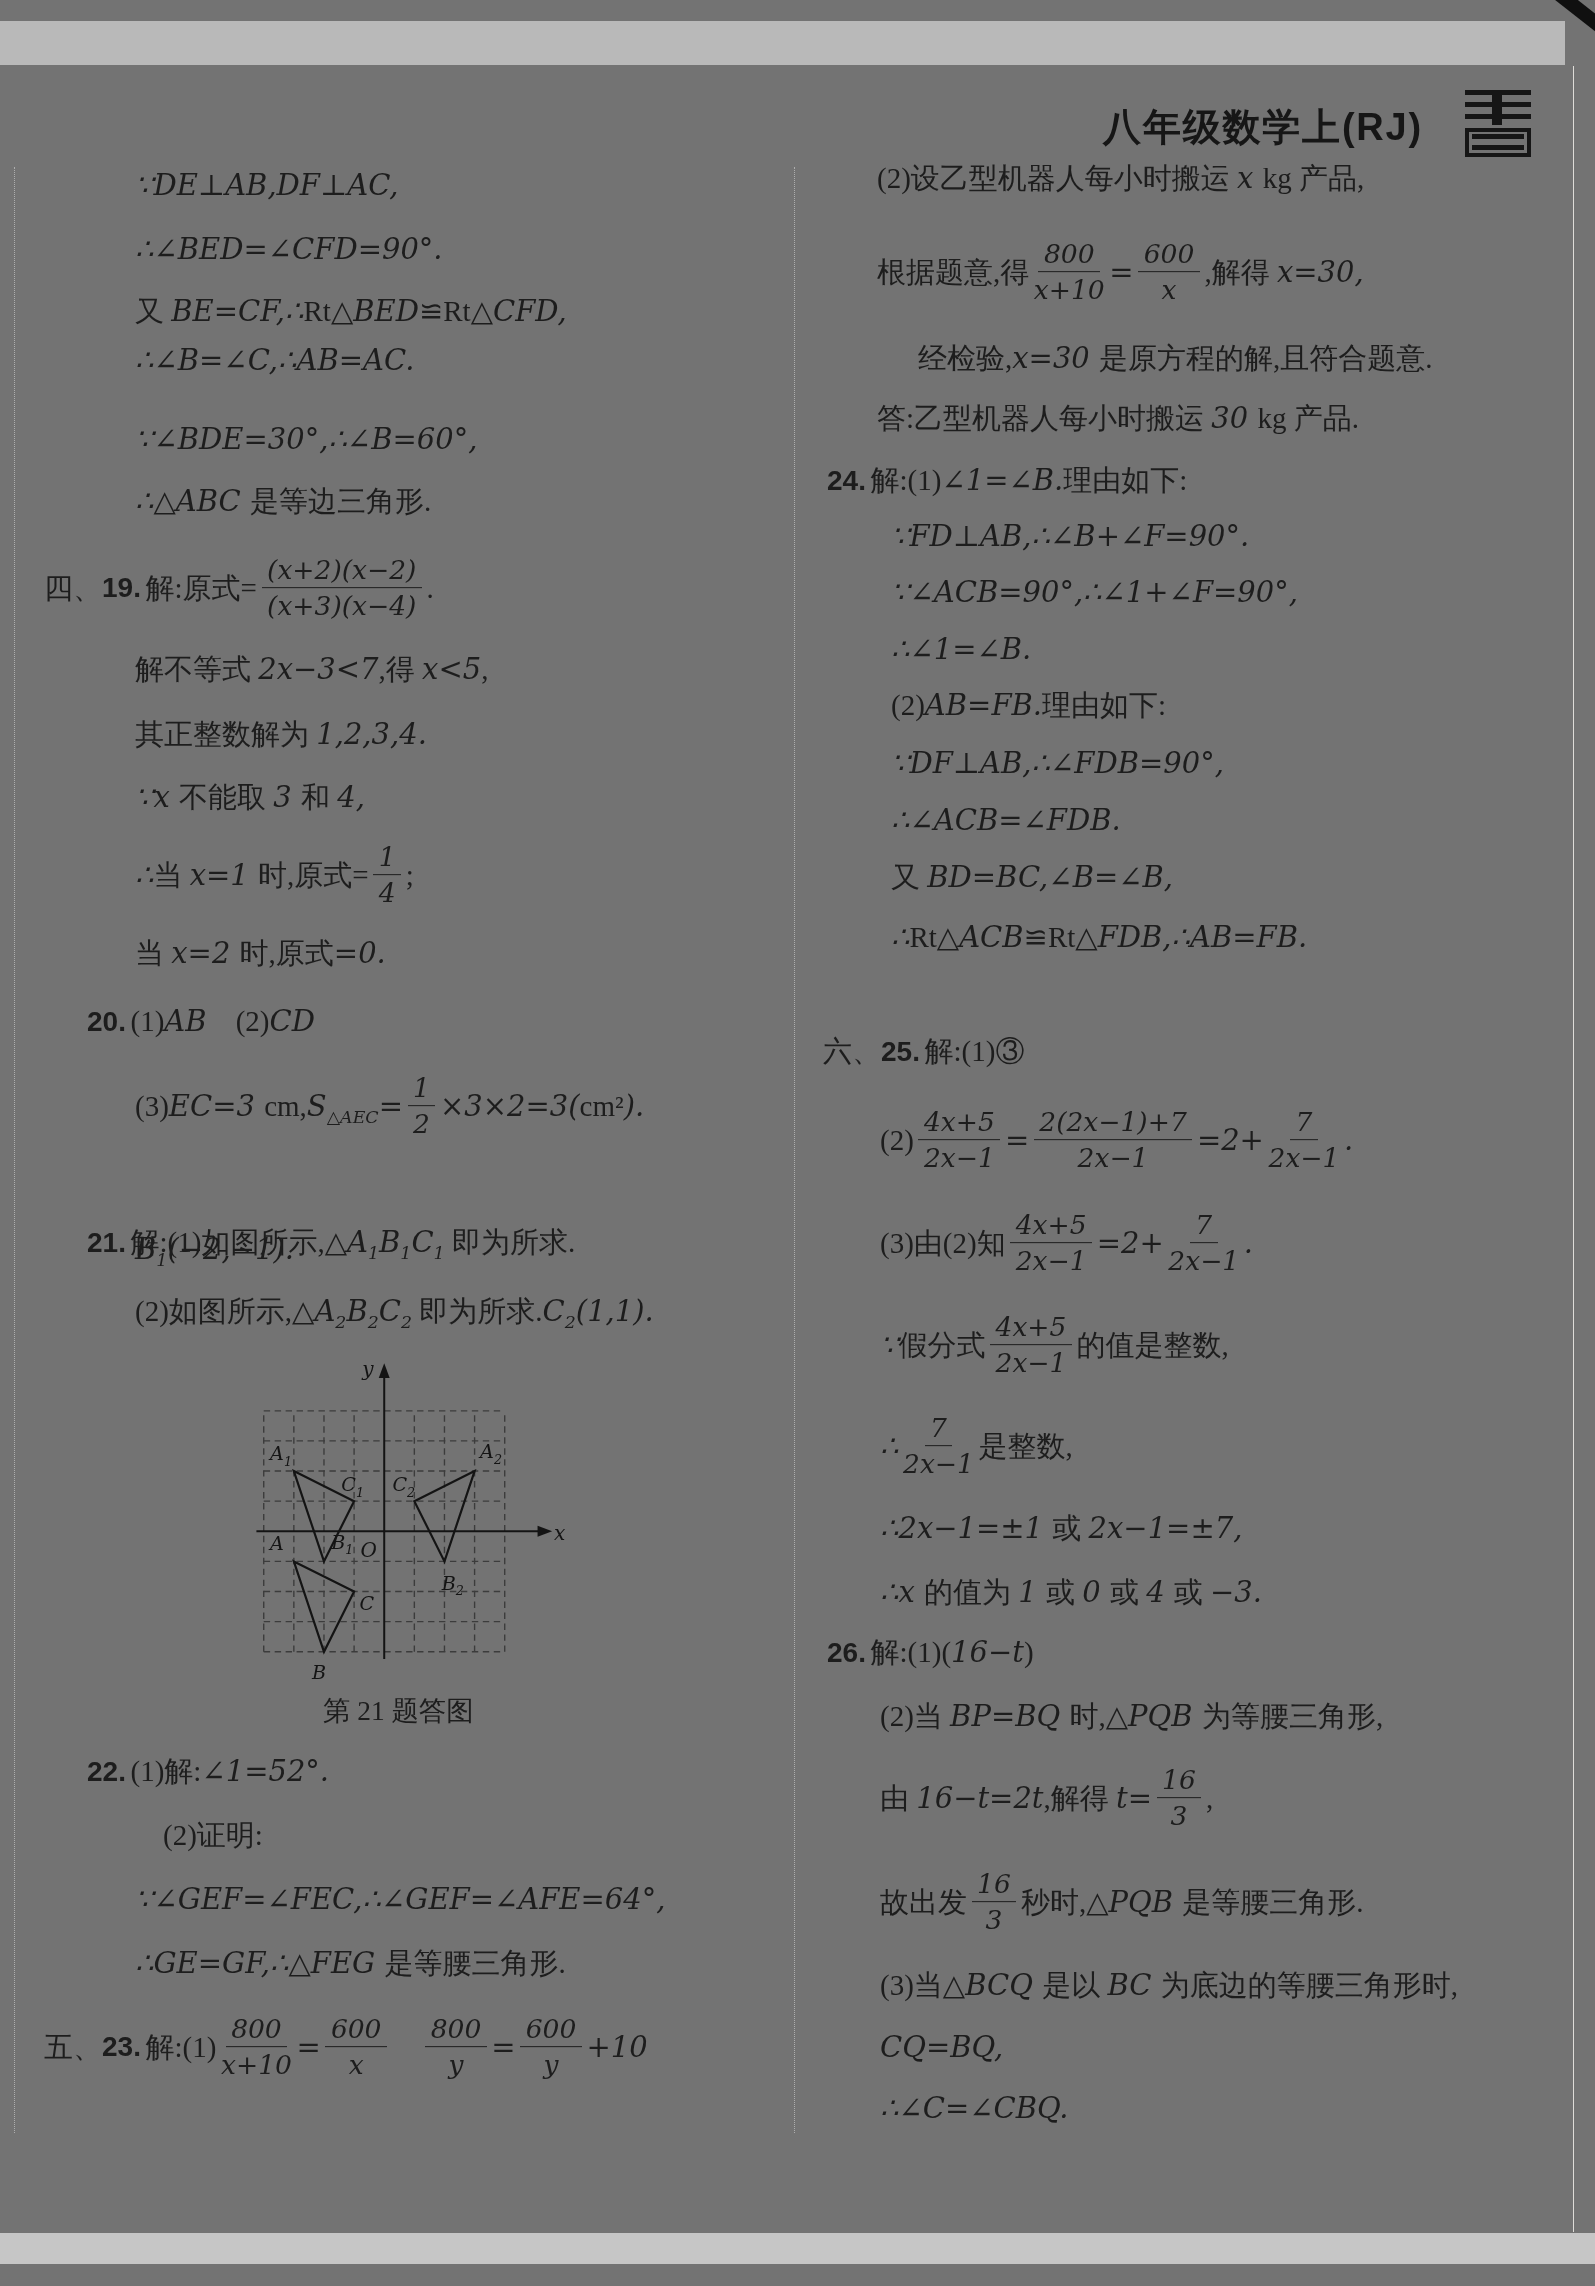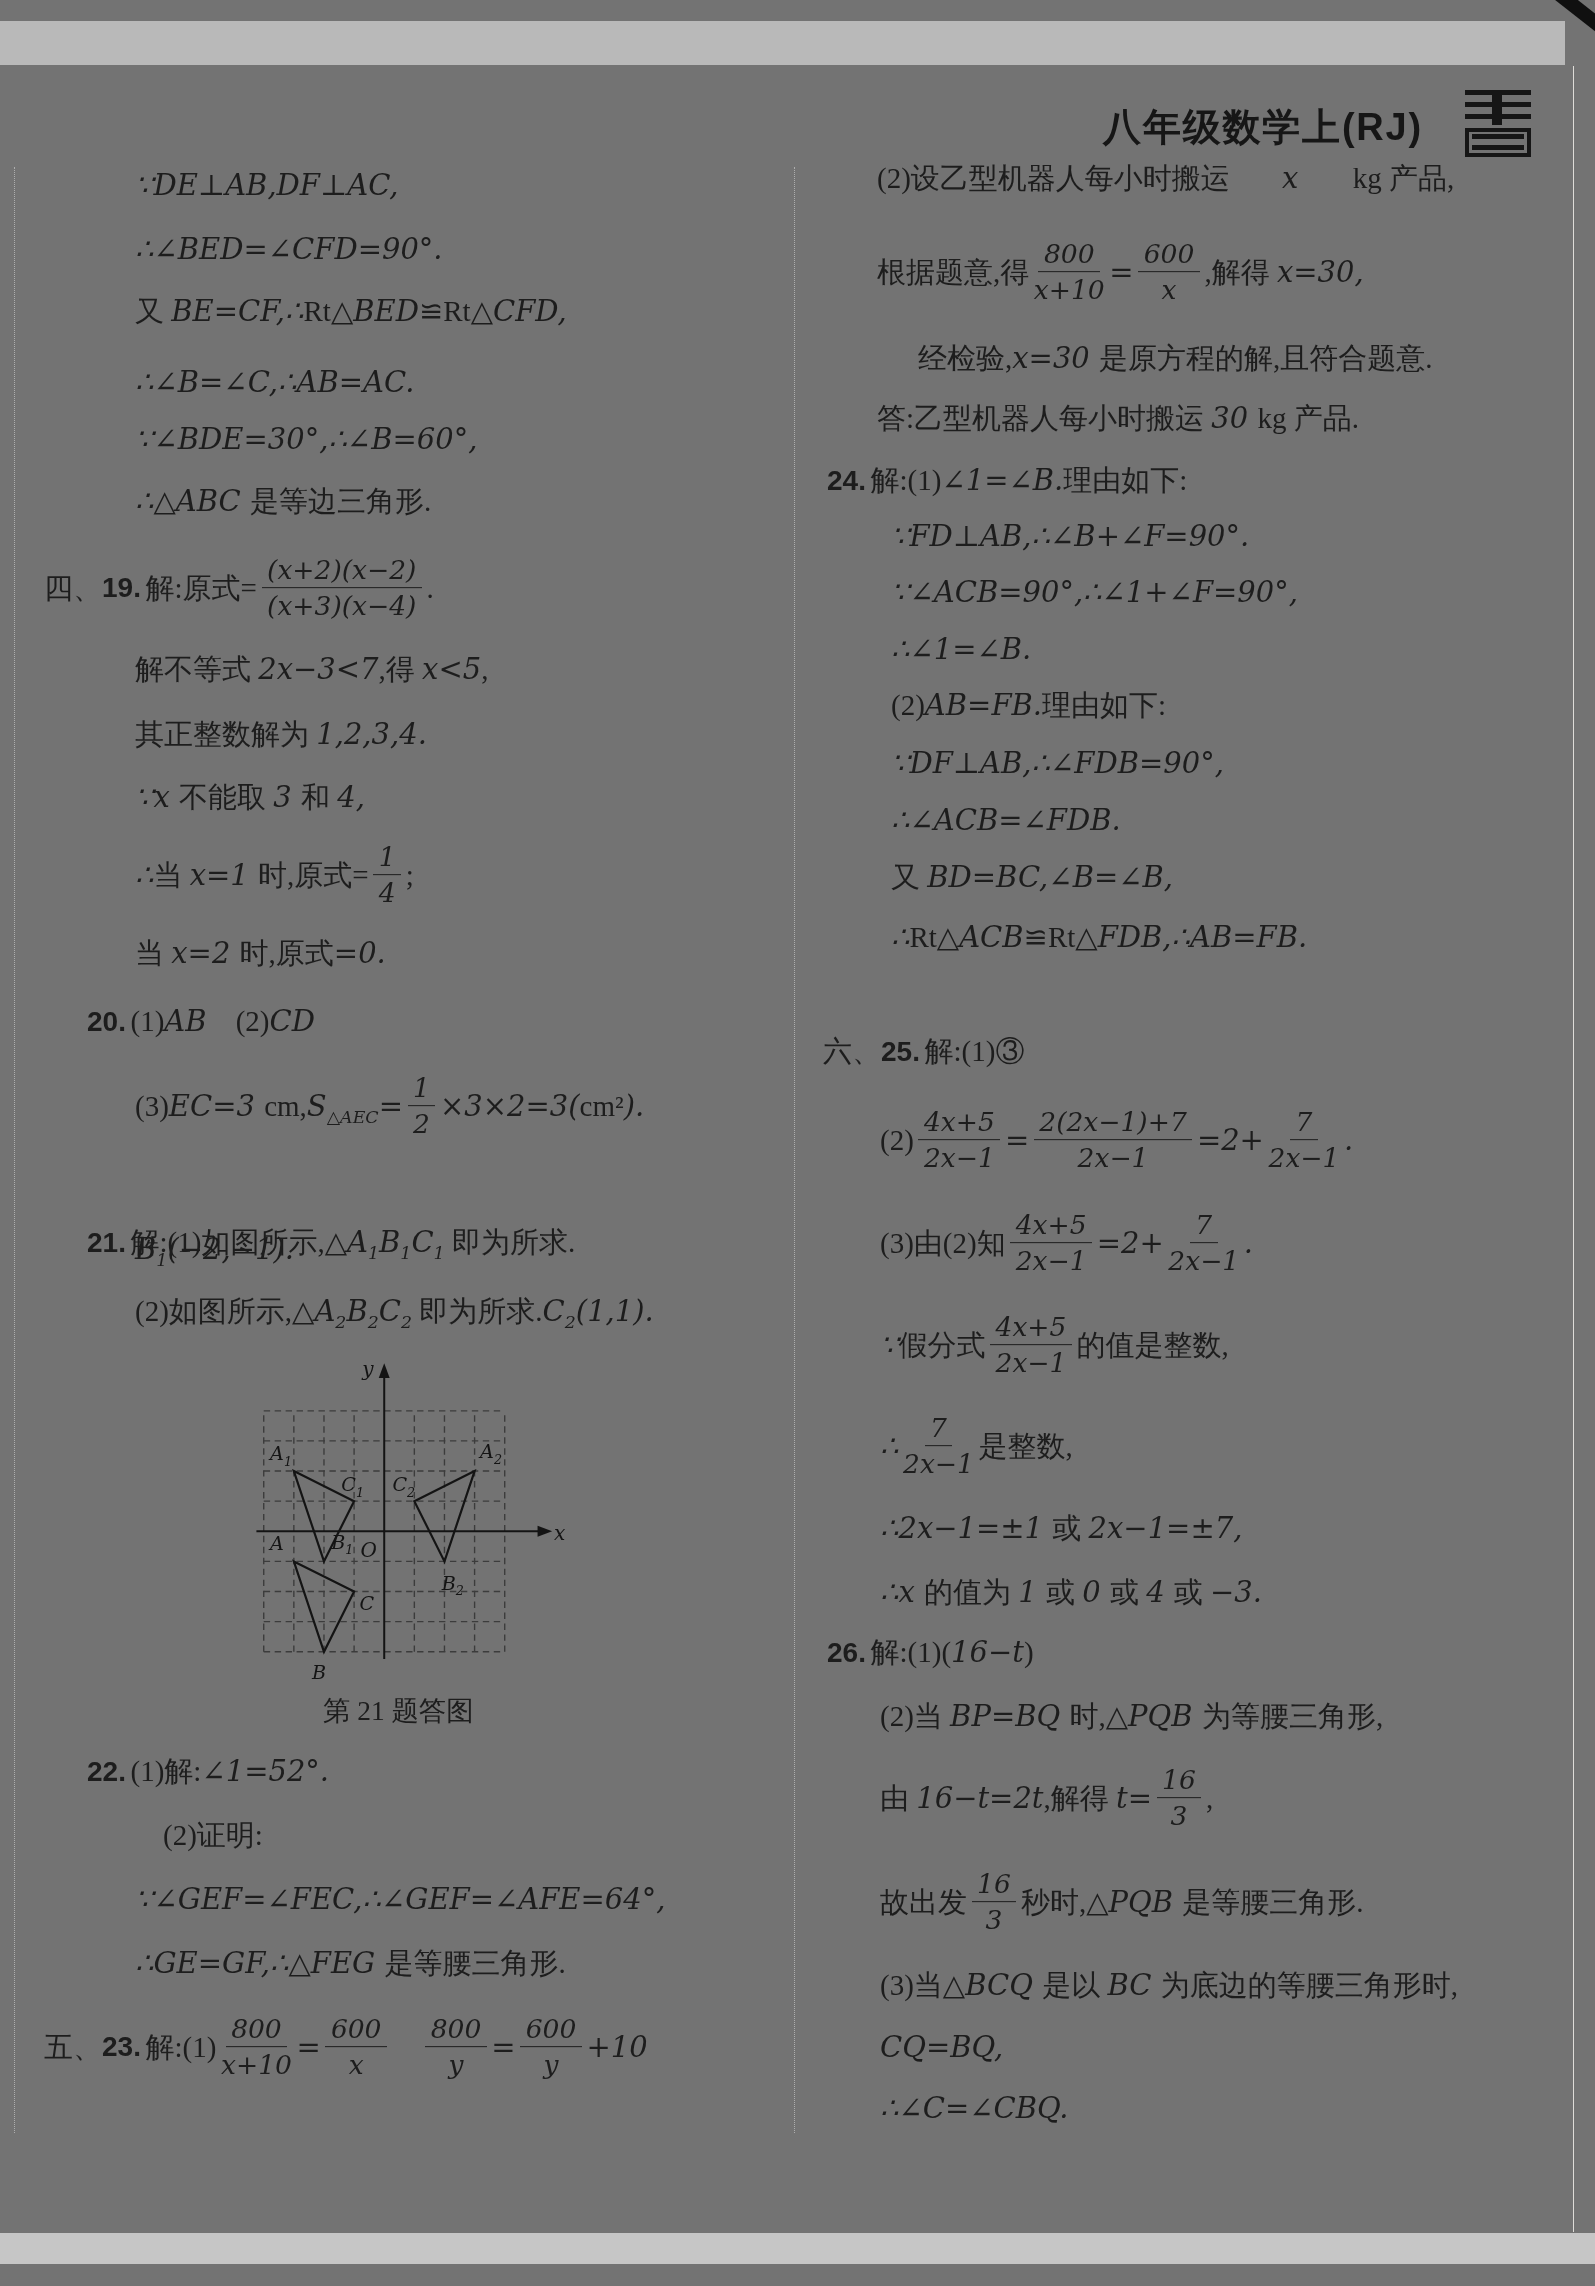--- a/index.html
+++ b/index.html
@@ -60,42 +60,42 @@
     <div class="logo-top"></div>
     <div class="logo-bottom"></div>
   </div>
   <div class="divider divider-left"></div>
   <div class="divider divider-center"></div>
 
   <div id="col-left">
       <div class="line" style="left: 135px; top: 185px;"><span class="m">∵DE⊥AB,DF⊥AC,</span></div>
       <div class="line" style="left: 135px; top: 249px;"><span class="m">∴∠BED=∠CFD=90°.</span></div>
       <div class="line" style="left: 135px; top: 311px;"><span class="t">又 </span><span class="m">BE=CF,∴</span><span class="t">Rt</span><span class="m">△BED</span><span class="t">≌</span><span class="t">Rt</span><span class="m">△CFD,</span></div>
-      <div class="line" style="left: 135px; top: 382px;"><span class="m">∴∠B=∠C,∴AB=AC.</span></div>
+      <div class="line" style="left: 135px; top: 360px;"><span class="m">∴∠B=∠C,∴AB=AC.</span></div>
       <div class="line" style="left: 135px; top: 439px;"><span class="m">∵∠BDE=30°,∴∠B=60°,</span></div>
       <div class="line" style="left: 135px; top: 501px;"><span class="m">∴△ABC </span><span class="t">是等边三角形.</span></div>
       <div class="line" style="left: 44px; top: 588px;"><span class="t">四、</span><span class="b">19.</span><span class="t">解:原式=</span><span class="frac"><span class="num">(x+2)(x−2)</span><span class="den">(x+3)(x−4)</span></span><span class="t">.</span></div>
       <div class="line" style="left: 135px; top: 669px;"><span class="t">解不等式 </span><span class="m">2x−3&lt;7</span><span class="t">,得 </span><span class="m">x&lt;5</span><span class="t">,</span></div>
       <div class="line" style="left: 135px; top: 734px;"><span class="t">其正整数解为 </span><span class="m">1,2,3,4.</span></div>
       <div class="line" style="left: 135px; top: 797px;"><span class="m">∵x </span><span class="t">不能取 </span><span class="m">3 </span><span class="t">和 </span><span class="m">4,</span></div>
       <div class="line" style="left: 135px; top: 875px;"><span class="m">∴</span><span class="t">当 </span><span class="m">x=1 </span><span class="t">时,原式=</span><span class="frac"><span class="num">1</span><span class="den">4</span></span><span class="t">;</span></div>
       <div class="line" style="left: 135px; top: 953px;"><span class="t">当 </span><span class="m">x=2 </span><span class="t">时,原式</span><span class="m">=0.</span></div>
       <div class="line" style="left: 87px; top: 1021px;"><span class="b">20.</span><span class="t">(1)</span><span class="m">AB</span><span class="t">　(2)</span><span class="m">CD</span></div>
       <div class="line" style="left: 135px; top: 1106px;"><span class="t">(3)</span><span class="m">EC=3 </span><span class="t">cm,</span><span class="m">S<sub>△AEC</sub></span><span class="m">=</span><span class="frac"><span class="num">1</span><span class="den">2</span></span><span class="m">×3×2=3(</span><span class="t">cm²</span><span class="m">).</span></div>
       <div class="line" style="left: 87px; top: 1242px;"><span class="b">21.</span><span class="t">解:(1)如图所示,</span><span class="m">△A<sub>1</sub></span><span class="m">B<sub>1</sub></span><span class="m">C<sub>1</sub></span><span class="t"> 即为所求.</span></div>
       <div class="line" style="left: 135px; top: 1249px;"><span class="m">B<sub>1</sub></span><span class="m">(−2,−1).</span></div>
       <div class="line" style="left: 135px; top: 1311px;"><span class="t">(2)如图所示,</span><span class="m">△A<sub>2</sub></span><span class="m">B<sub>2</sub></span><span class="m">C<sub>2</sub></span><span class="t"> 即为所求.</span><span class="m">C<sub>2</sub></span><span class="m">(1,1).</span></div>
       <div class="line" style="left: 87px; top: 1771px;"><span class="b">22.</span><span class="t">(1)解:</span><span class="m">∠1=52°.</span></div>
       <div class="line" style="left: 135px; top: 1835px; margin-left: 28px;"><span class="t">(2)证明:</span></div>
       <div class="line" style="left: 135px; top: 1899px;"><span class="m">∵∠GEF=∠FEC,∴∠GEF=∠AFE=64°,</span></div>
       <div class="line" style="left: 135px; top: 1963px;"><span class="m">∴GE=GF,∴△FEG </span><span class="t">是等腰三角形.</span></div>
       <div class="line" style="left: 44px; top: 2047px;"><span class="t">五、</span><span class="b">23.</span><span class="t">解:(1)</span><span class="frac"><span class="num">800</span><span class="den">x+10</span></span><span class="m">=</span><span class="frac"><span class="num">600</span><span class="den">x</span></span><span class="t">　</span><span class="frac"><span class="num">800</span><span class="den">y</span></span><span class="m">=</span><span class="frac"><span class="num">600</span><span class="den">y</span></span><span class="m">+10</span></div>
     </div>
   <div id="col-right">
-      <div class="line" style="left: 877px; top: 178px; gap: 45px;"><span class="t">(2)设乙型机器人每小时搬运 </span><span class="m">x </span><span class="t">kg 产品,</span></div>
+      <div class="line" style="left: 877px; top: 178px;"><span class="t">(2)设乙型机器人每小时搬运 </span><span class="m">x </span><span class="t">kg 产品,</span></div>
       <div class="line" style="left: 877px; top: 272px;"><span class="t">根据题意,得</span><span class="frac"><span class="num">800</span><span class="den">x+10</span></span><span class="m">=</span><span class="frac"><span class="num">600</span><span class="den">x</span></span><span class="t">,解得 </span><span class="m">x=30,</span></div>
       <div class="line" style="left: 918px; top: 358px;"><span class="t">经检验,</span><span class="m">x=30 </span><span class="t">是原方程的解,且符合题意.</span></div>
       <div class="line" style="left: 877px; top: 418px;"><span class="t">答:乙型机器人每小时搬运 </span><span class="m">30 </span><span class="t">kg 产品.</span></div>
       <div class="line" style="left: 827px; top: 480px;"><span class="b">24.</span><span class="t">解:(1)</span><span class="m">∠1=∠B.</span><span class="t">理由如下:</span></div>
       <div class="line" style="left: 891px; top: 536px;"><span class="m">∵FD⊥AB,∴∠B+∠F=90°.</span></div>
       <div class="line" style="left: 891px; top: 592px;"><span class="m">∵∠ACB=90°,∴∠1+∠F=90°,</span></div>
       <div class="line" style="left: 891px; top: 649px;"><span class="m">∴∠1=∠B.</span></div>
       <div class="line" style="left: 891px; top: 705px;"><span class="t">(2)</span><span class="m">AB=FB.</span><span class="t">理由如下:</span></div>
       <div class="line" style="left: 891px; top: 763px;"><span class="m">∵DF⊥AB,∴∠FDB=90°,</span></div>
       <div class="line" style="left: 891px; top: 820px;"><span class="m">∴∠ACB=∠FDB.</span></div>

